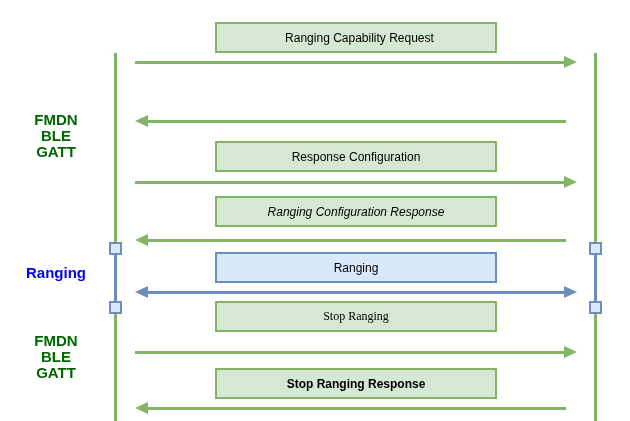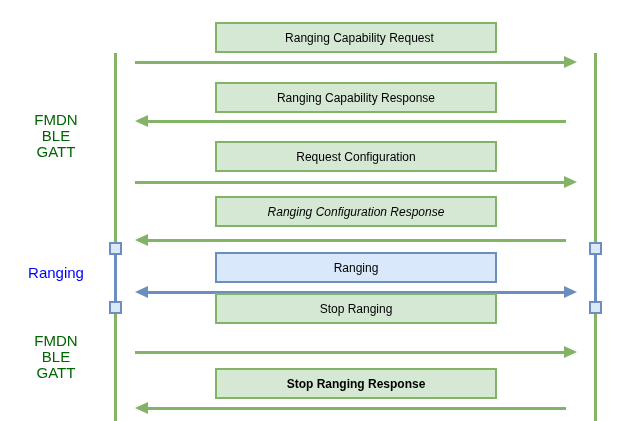--- a/index.html
+++ b/index.html
@@ -14,21 +14,21 @@
   .lifeline-seg{position:absolute;top:248px;height:60px;width:3px;background:#6c8ebf;}
   .lifeline-seg.left{left:114px;}
   .lifeline-seg.right{left:594px;}
   
   .act{position:absolute;width:13px;height:13px;box-sizing:border-box;
        background:#dae8fc;border:2px solid #6c8ebf;}
   .act.l{left:109px;} .act.r{left:589px;}
   .act.t{top:242px;}  .act.b{top:301px;}
   
   .side-label{position:absolute;left:10px;width:92px;text-align:center;
-    font-weight:normal;font-size:15px;line-height:16px;white-space:pre-line;}
+    font-weight:bold;font-size:15px;line-height:16px;white-space:pre-line;}
   .side-label.green{color:#006600;}
   .side-label.blue{color:#0000ff;}
   .side-label.pos-top{top:112px;}
   .side-label.pos-mid{top:265px;}
   .side-label.pos-bot{top:333px;}
   
   .msg-box{position:absolute;left:215px;width:282px;height:31px;box-sizing:border-box;
     display:flex;align-items:center;justify-content:center;
     font-size:12px;color:#000;}
   .msg-box.green{background:#d5e8d4;border:2px solid #82b366;}
@@ -69,42 +69,41 @@
   <div class="side-label green pos-bot">FMDN
 BLE
 GATT</div>
 
   <div id="messages">
       <div class="msg-box green" style="top: 22px; padding-left: 7px;">Ranging Capability Request</div>
       <div class="arrow green right" style="top: 56px; left: 135px; width: 442px;">
         <div class="line"></div>
         <div class="head head-right"></div>
       </div>
-      <div class="msg-box green" style="top: 82px;">Ranging Capability Response</div>
       <div class="arrow green left" style="top: 115px; left: 135px; width: 431px;">
         <div class="line"></div>
         <div class="head head-left"></div>
       </div>
-      <div class="msg-box green" style="top: 141px;">Request Configuration</div>
+      <div class="msg-box green" style="top: 141px;">Response Configuration</div>
       <div class="arrow green right" style="top: 176px; left: 135px; width: 442px;">
         <div class="line"></div>
         <div class="head head-right"></div>
       </div>
       <div class="msg-box green" style="top: 196px; font-style: italic;">Ranging Configuration Response</div>
       <div class="arrow green left" style="top: 234px; left: 135px; width: 431px;">
         <div class="line"></div>
         <div class="head head-left"></div>
       </div>
       <div class="msg-box blue" style="top: 252px;">Ranging</div>
       <div class="arrow blue both" style="top: 286px; left: 135px; width: 442px;">
         <div class="line"></div>
         <div class="head head-right"></div>
         <div class="head head-left"></div>
       </div>
-      <div class="msg-box green" style="top: 293px;">Stop Ranging</div>
+      <div class="msg-box green" style="top: 301px; font-family: Liberation Serif, serif;">Stop Ranging</div>
       <div class="arrow green right" style="top: 346px; left: 135px; width: 442px;">
         <div class="line"></div>
         <div class="head head-right"></div>
       </div>
       <div class="msg-box green" style="top: 368px; font-weight: bold;">Stop Ranging Response</div>
       <div class="arrow green left" style="top: 402px; left: 135px; width: 431px;">
         <div class="line"></div>
         <div class="head head-left"></div>
       </div>
     </div>

